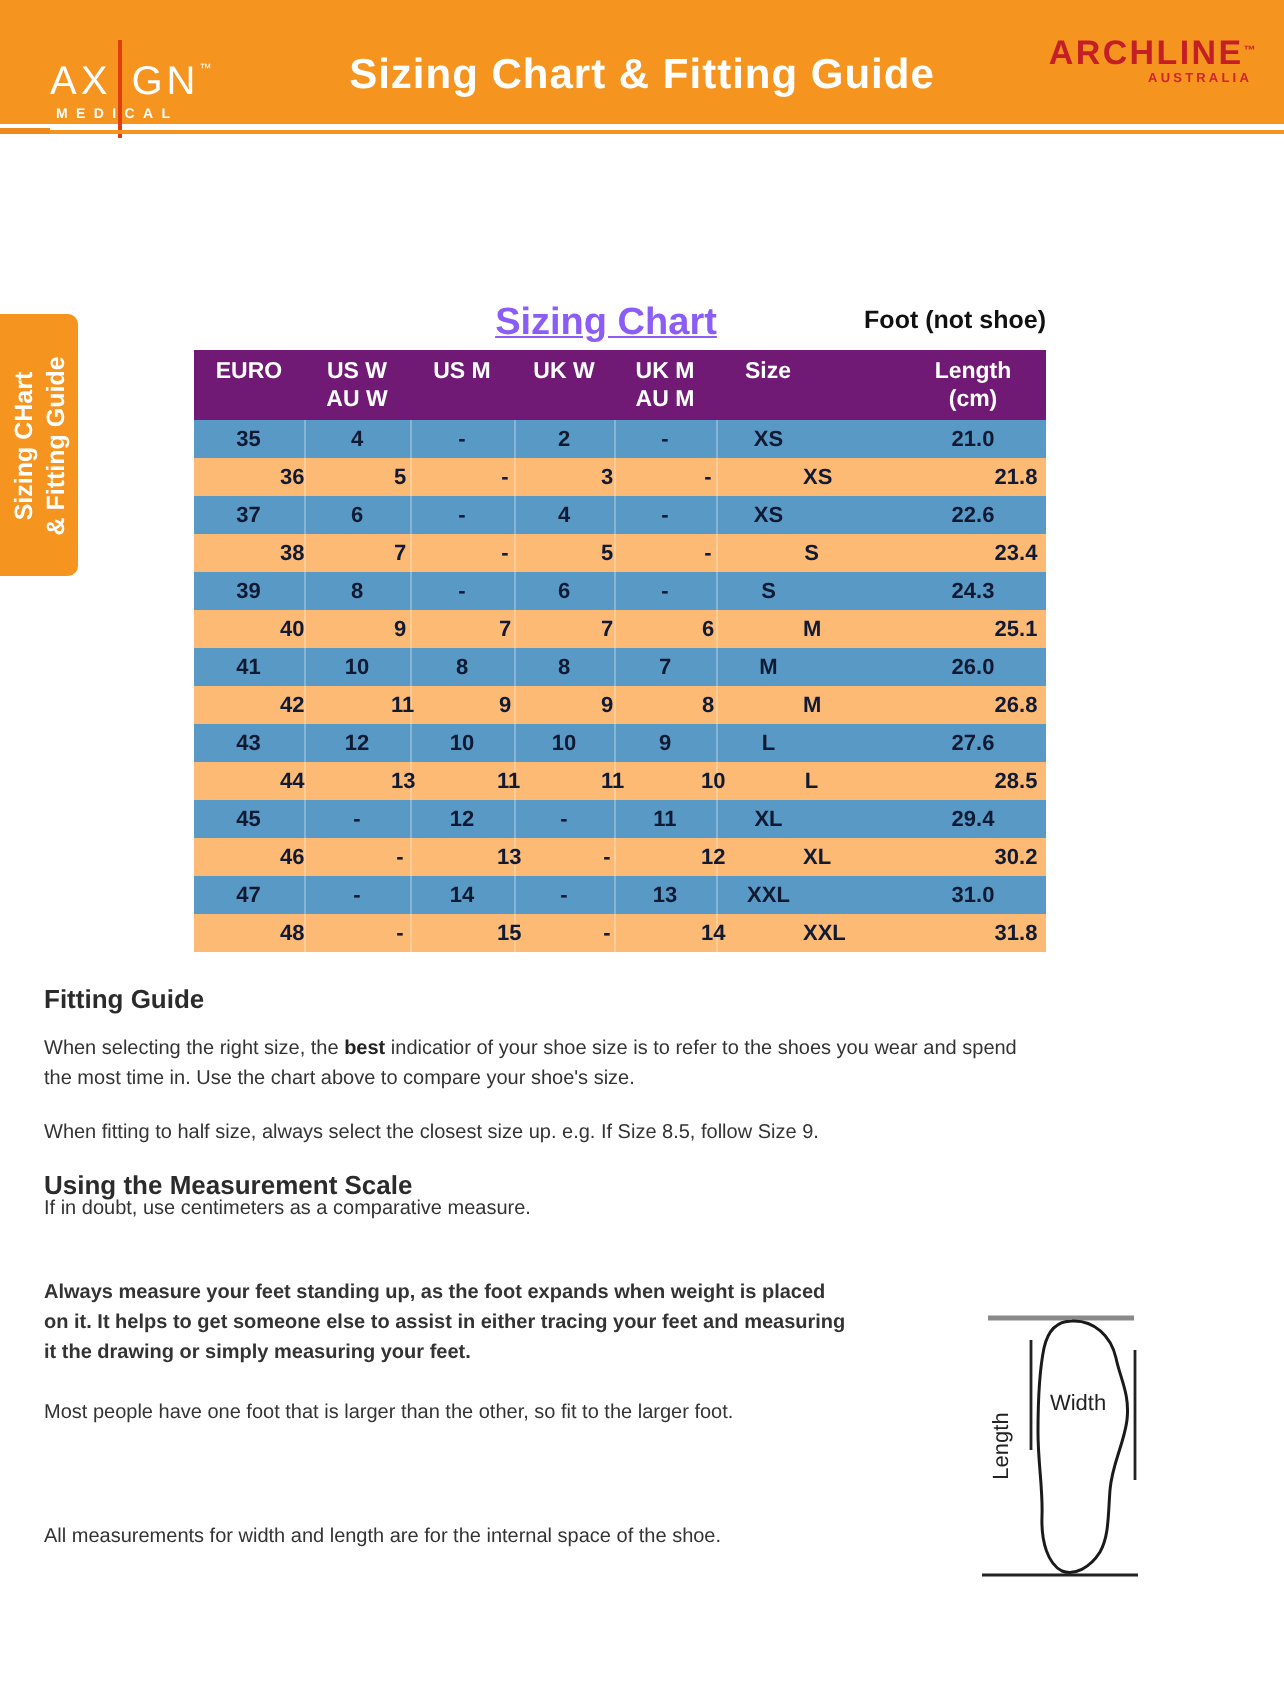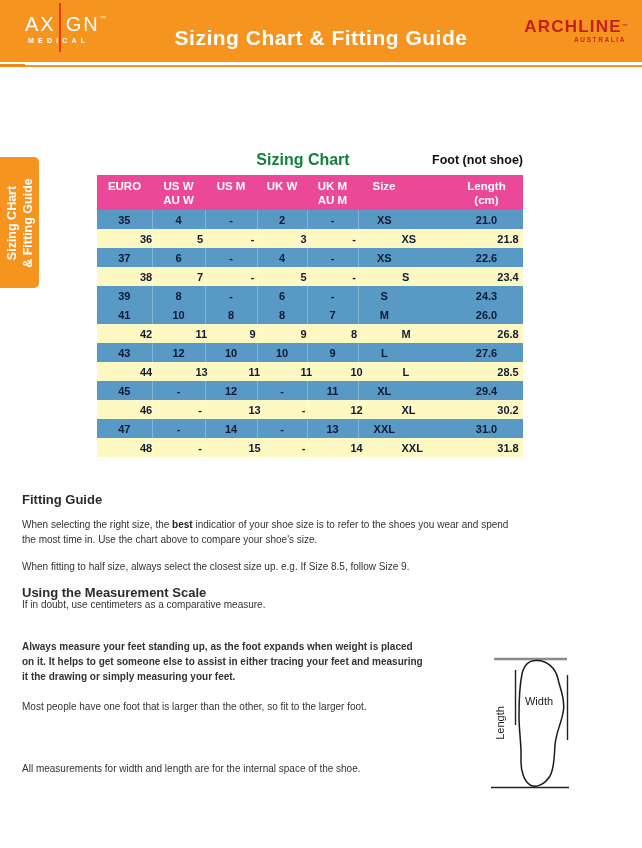--- a/index.html
+++ b/index.html
@@ -6,52 +6,52 @@
   html,body { background:#ffffff; }
   body { font-family:"Liberation Sans", sans-serif; }
   .page { position:relative; width:642px; height:848px; background:#ffffff; overflow:hidden; }
 
   
   .banner { position:absolute; left:0; top:0; width:642px; height:62px; background:#F5941F; }
   .banner-rule { position:absolute; left:0; top:65px; width:642px; height:2px; background:#F5941F; }
   .banner-rule-left { position:absolute; left:0; top:64px; width:25px; height:3px; background:#EC8A1B; }
 
   .axign { position:absolute; left:25px; top:13px; color:#ffffff; }
-  .axign-word { display:flex; align-items:flex-start; font-size:20px; font-weight:400; letter-spacing:2px; line-height:22px; }
+  .axign-word { display:flex; align-items:flex-start; font-size:20px; font-weight:400; letter-spacing:2px; line-height:22px;margin-top:17px; }
   .axign-gap { position:relative; width:10px; height:22px; }
   .axign-line { position:absolute; left:3px; top:-10px; width:2px; height:49px; background:#E03E0E; }
   .axign-tm { font-size:6px; line-height:8px; margin-top:1px; }
   .axign-sub { font-size:7px; font-weight:700; letter-spacing:4.2px; margin-top:2px; padding-left:3px; white-space:nowrap; }
 
   .banner-title { position:absolute; left:0; right:0; top:26px; text-align:center; color:#ffffff; font-size:21px; font-weight:700; letter-spacing:.5px; }
 
   .archline { position:absolute; right:13px; top:17px; text-align:right; }
   .archline-name { font-size:17px; font-weight:700; letter-spacing:1.2px; color:#C51F26; line-height:19px; white-space:nowrap; }
   .archline-tm { font-size:6px; vertical-align:top; }
   .archline-sub { font-size:6.5px; font-weight:700; letter-spacing:1.6px; color:#D2242B; padding-right:3px; }
 
   
   .side-tab { position:absolute; left:0; top:157px; width:39px; height:131px; background:#F5941F;
               border-radius:0 5px 5px 0; display:flex; align-items:center; justify-content:center; }
   .side-tab-text { transform:rotate(-90deg); white-space:pre; text-align:center; color:#ffffff;
                    font-size:12.5px; font-weight:700; line-height:16px; }
 
   
   .chart-title { position:absolute; left:90px; top:151px; width:426px; text-align:center;
-                 font-size:16px; font-weight:700; color:#15803d; }
+                 font-size:19px; font-weight:700; color:#8b5cf6;text-decoration:underline; }
   .foot-note { position:absolute; right:119px; top:153px; font-size:12.5px; font-weight:700; color:#111111;padding-left:48px; }
 
   table.sizing { position:absolute; left:97px; top:175px; width:426px; border-collapse:collapse; table-layout:fixed; }
-  table.sizing th { background:#ec4899; color:#ffffff; font-size:11.5px; font-weight:700;
+  table.sizing th { background:#701a75; color:#ffffff; font-size:11.5px; font-weight:700;
                     line-height:14px; vertical-align:top; padding-top:4px; height:35px;
                     white-space:pre-line; }
   table.sizing td { height:19px; text-align:center; font-size:11px; font-weight:700;
                     color:#111a33; vertical-align:middle; }
   table.sizing tr.row-a td { background:#5999C6; }
-  table.sizing tr.row-b td { background:#fef9c3;padding-left:43px; }
+  table.sizing tr.row-b td { background:#fdba74;padding-left:43px; }
   table.sizing td.c1, table.sizing td.c2, table.sizing td.c3, table.sizing td.c4, table.sizing td.c5 {
                     border-left:1px solid rgba(255,255,255,.28); }
 
   
   .sec-heading { position:absolute; left:22px; width:576px; text-align:left;
                  font-size:13px; font-weight:700; color:#2b2b2b; }
   .para { position:absolute; left:22px; width:600px; font-size:10px; line-height:15px;
           color:#333333; white-space:pre-line; }
   .para b { color:#222222; }
   #p-measure { width:470px;font-weight:bold; }
@@ -165,20 +165,30 @@
         <tr class="row-a">
           <td class="c0">39</td>
           <td class="c1">8</td>
           <td class="c2">-</td>
           <td class="c3">6</td>
           <td class="c4">-</td>
           <td class="c5">S</td>
           <td></td>
           <td class="c6">24.3</td>
         </tr>
+        <tr class="row-b">
+          <td class="c0">40</td>
+          <td class="c1">9</td>
+          <td class="c2">7</td>
+          <td class="c3">7</td>
+          <td class="c4">6</td>
+          <td class="c5">M</td>
+          <td></td>
+          <td class="c6">25.1</td>
+        </tr>
         <tr class="row-a">
           <td class="c0">41</td>
           <td class="c1">10</td>
           <td class="c2">8</td>
           <td class="c3">8</td>
           <td class="c4">7</td>
           <td class="c5">M</td>
           <td></td>
           <td class="c6">26.0</td>
         </tr>

